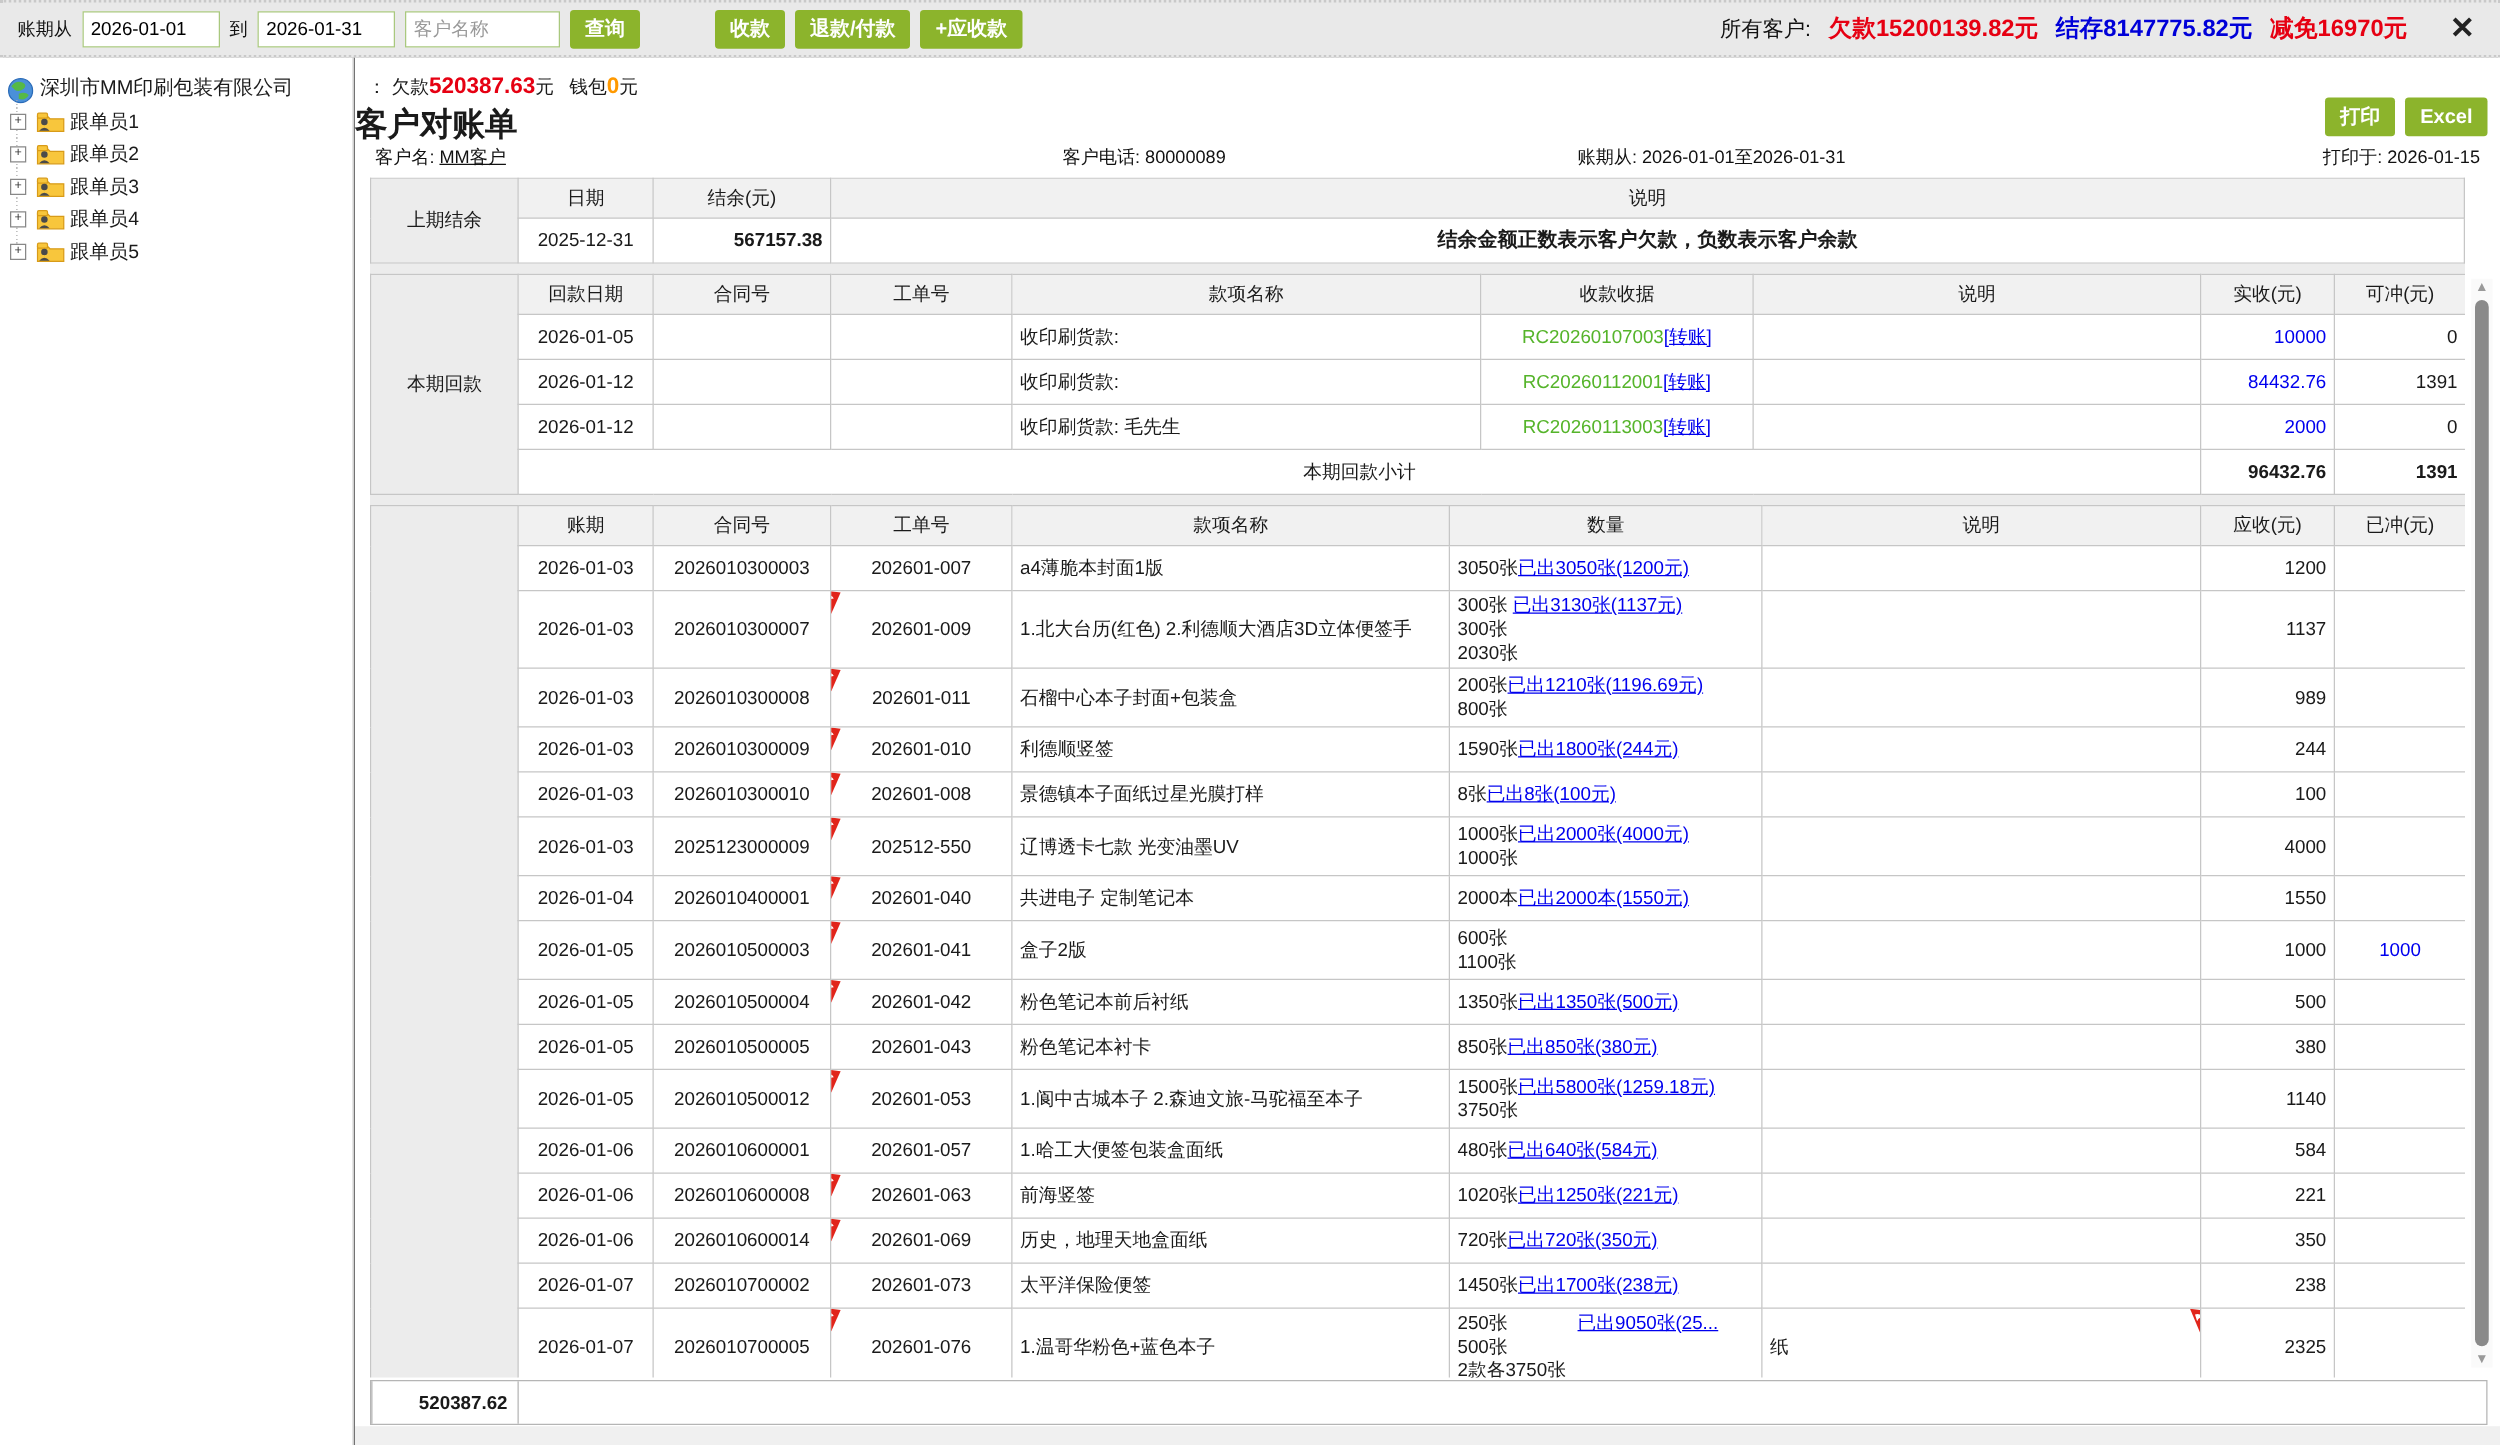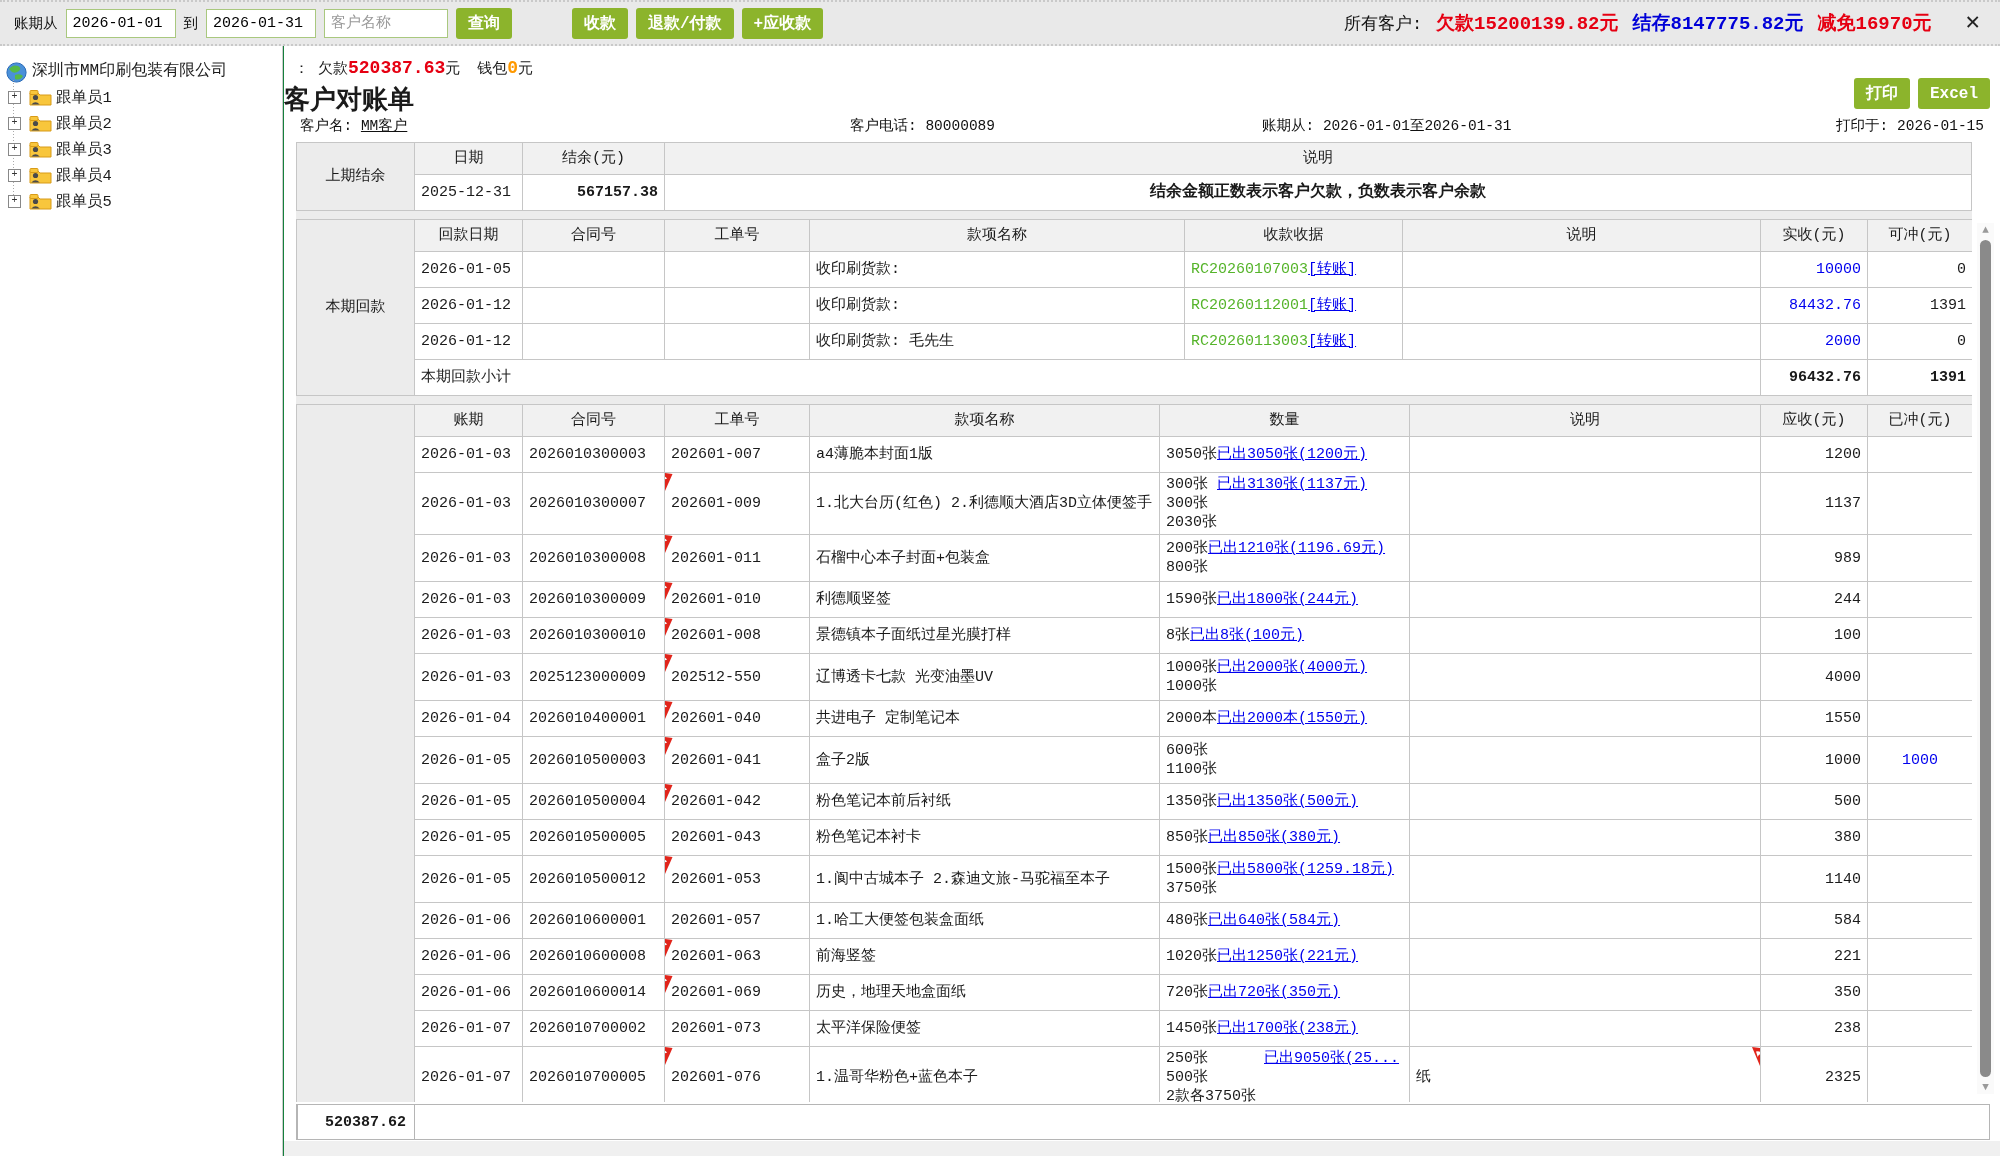--- a/index.html
+++ b/index.html
@@ -1,17 +1,17 @@
 <!DOCTYPE html>
 <html style="--green: #8CB42C; --link: #0000EE; --red: #E60012; --blue: #0000D8; --orange: #FF9900; --rcgreen: #55B42A;"><head>
 <meta charset="utf-8">
 <style>
   html,body{margin:0;padding:0;background:#fff;}
-  .app{position:relative;width:2000px;height:1156px;background:#15803d;overflow:hidden;
-       font-family:Liberation Mono, monospace;color:#1a1a1a;}
+  .app{position:relative;width:2000px;height:1156px;background:#737373;overflow:hidden;
+       font-family:Liberation Sans, sans-serif;color:#1a1a1a;}
 
   
   .topbar{position:absolute;top:0;left:0;right:0;height:46px;background:#e9e9e9;
           border-top:2px dotted #c9c9c9;border-bottom:2px dotted #c9c9c9;
           display:flex;align-items:center;padding:0 14px;gap:8px;box-sizing:border-box;font-size:16px;}
   .topbar input{height:27px;border:1px solid #a9c87e;background:#fff;padding:0 6px;font-size:15px;
                 font-family:inherit;box-sizing:content-box;}
   .in-date{width:96px;}
   .in-name{width:110px;color:#222;}
   .in-name::placeholder{color:#999;}
@@ -56,33 +56,33 @@
 
   
   .table-wrap{position:absolute;top:96px;left:12px;width:1676px;bottom:54px;overflow:hidden;}
   .tbl{border-collapse:collapse;table-layout:fixed;width:1676px;font-size:15px;}
   .tbl td,.tbl th{border:1px solid #c6c6c6;padding:2px 6px;vertical-align:middle;line-height:19px;
                   overflow:hidden;white-space:nowrap;}
   .tbl th{background:#f1f1f1;font-weight:normal;text-align:center;height:27px;font-size:15px;}
   .lbl{background:#ececec;text-align:center;font-size:15px;}
   .spacer{height:8px;background:#ececec;width:1676px;}
   .rows-1{height:36px;} .rows-2{height:47px;} .rows-3{height:61px;}
-  .c{} .r{text-align:right;}
+  .c{text-align:center;} .r{text-align:right;}
   .bold{font-weight:bold;}
   .note-cell{font-weight:bold;text-align:center;font-size:16px;}
   .link{color:var(--link);text-decoration:underline;cursor:pointer;}
   .amt{color:var(--link);cursor:pointer;text-align:center;}
   .rc{color:var(--rcgreen);cursor:pointer;}
   .rc-tag{color:var(--link);text-decoration:underline;cursor:pointer;}
   .wo,.desc-cell{position:relative;}
   .flag{position:absolute;left:-9px;top:-1px;width:17px;height:21px;z-index:3;}
   .flag-r{position:absolute;right:-8px;top:0;width:17px;height:21px;z-index:3;}
   .qline{line-height:19px;white-space:nowrap;}
   .qline.sp .link{margin-left:56px;}
-  .sub-label{text-align:left;padding-right:10px;}
+  .sub-label{text-align:center;padding-right:10px;}
 
   
   .vscroll{position:absolute;top:177px;right:6px;bottom:62px;width:17px;display:flex;flex-direction:column;
            align-items:center;background:#fafafa;}
   .scroll-arrow{font-size:11px;color:#9a9a9a;line-height:14px;height:14px;cursor:pointer;}
   .scroll-thumb{flex:1;width:11px;background:#8a8a8a;border-radius:6px;margin:3px 0;cursor:pointer;}
 
   
   .footer{position:absolute;left:12px;right:10px;bottom:16px;height:34px;border:1px solid #b5b5b5;
           background:#fff;display:flex;align-items:stretch;font-size:14.5px;}

